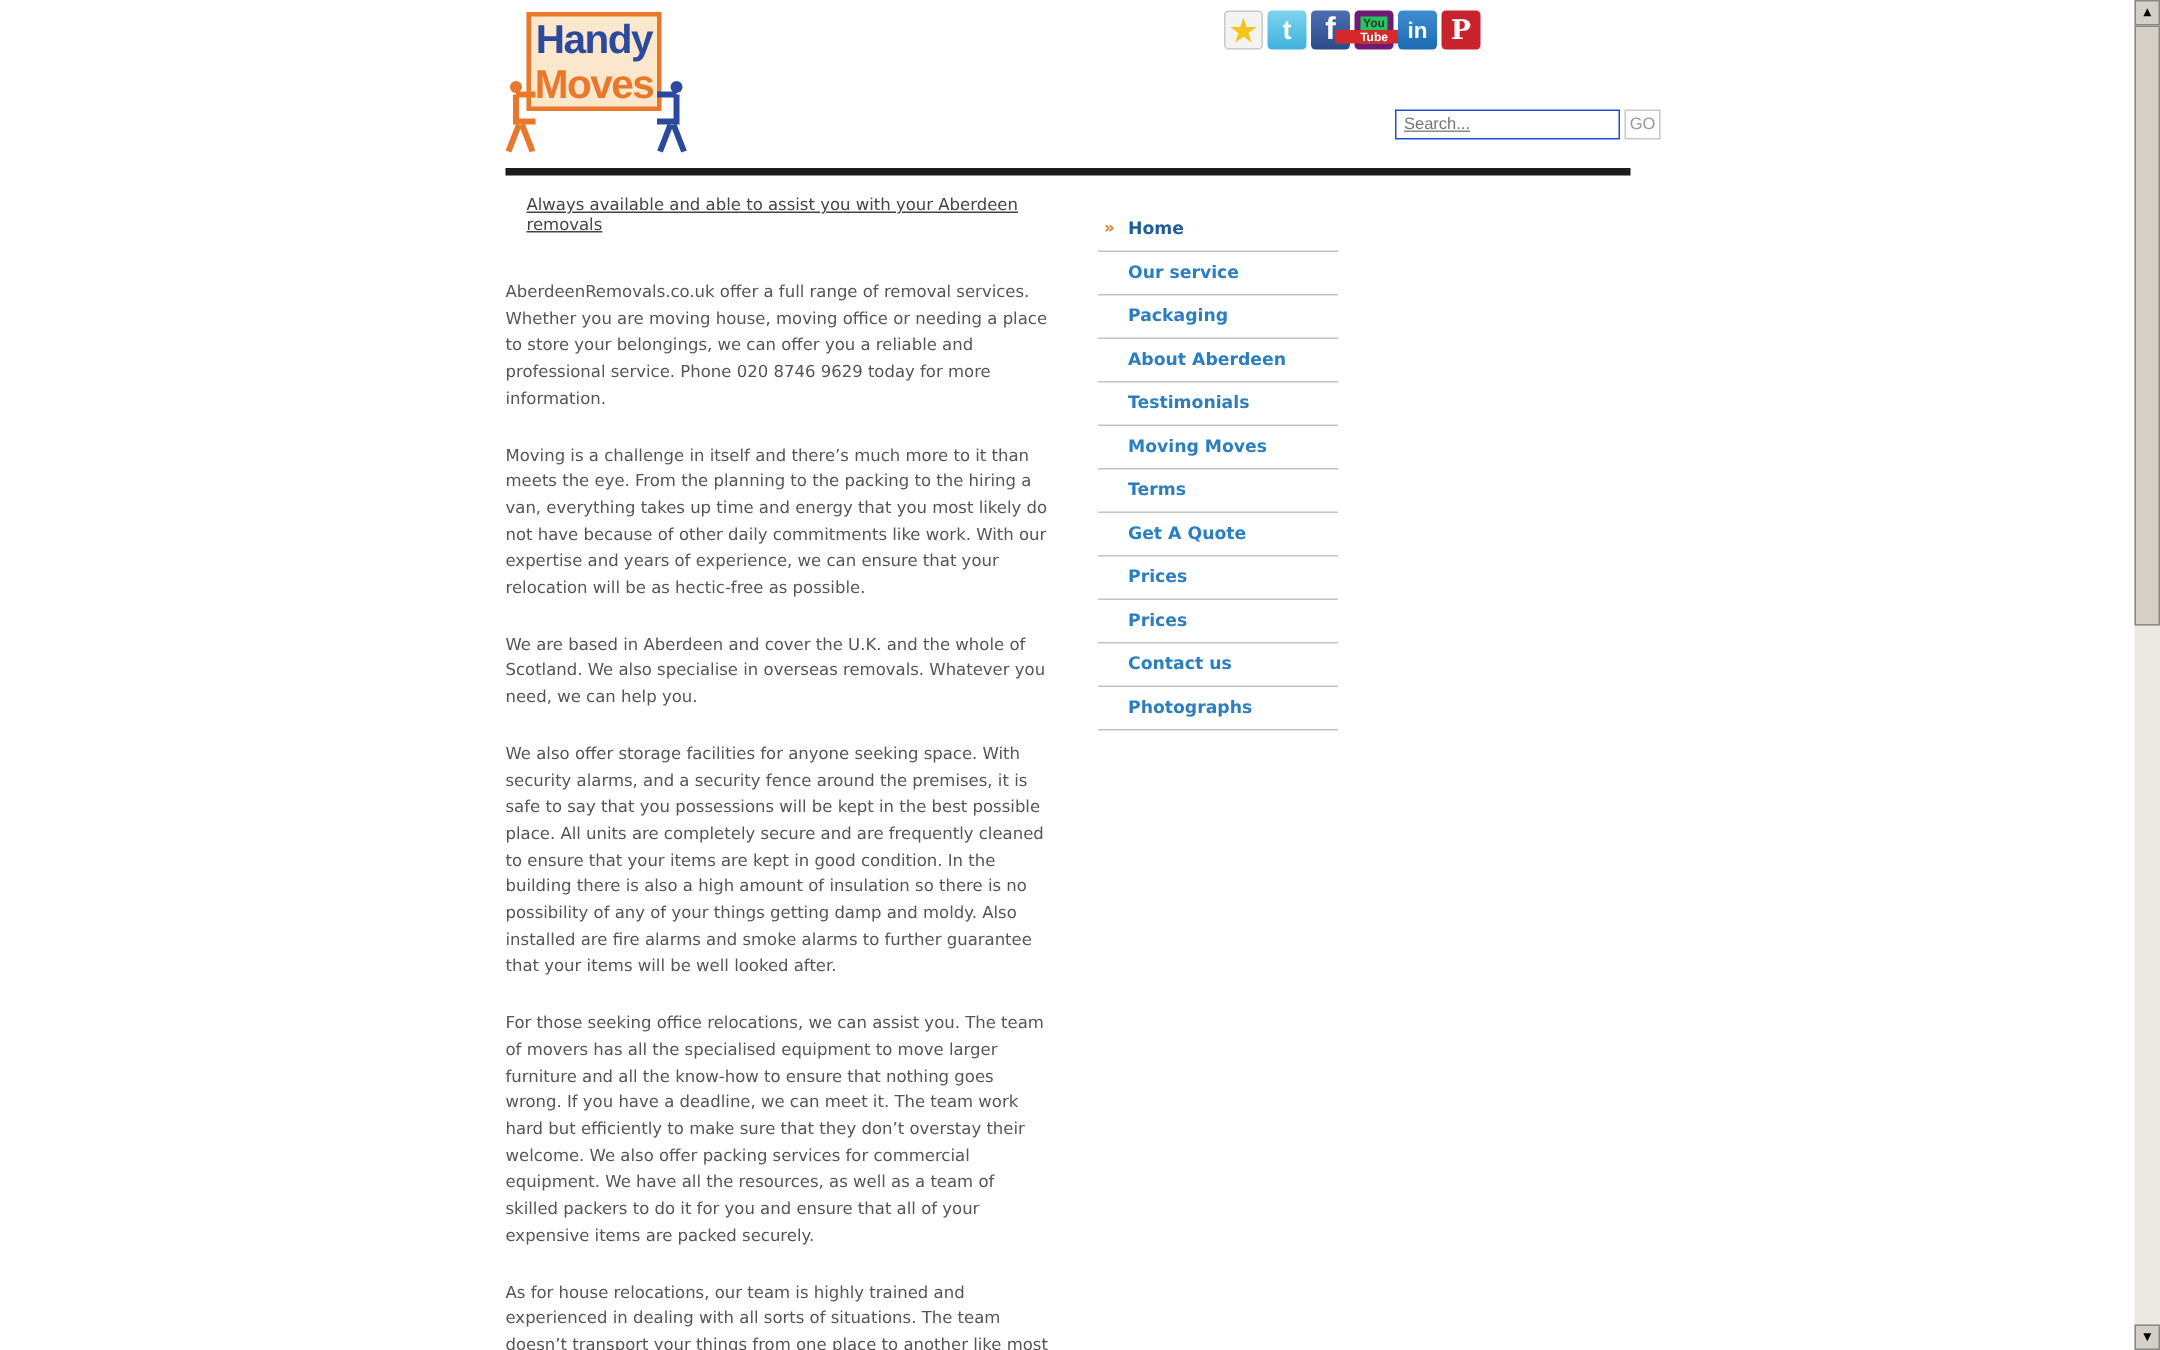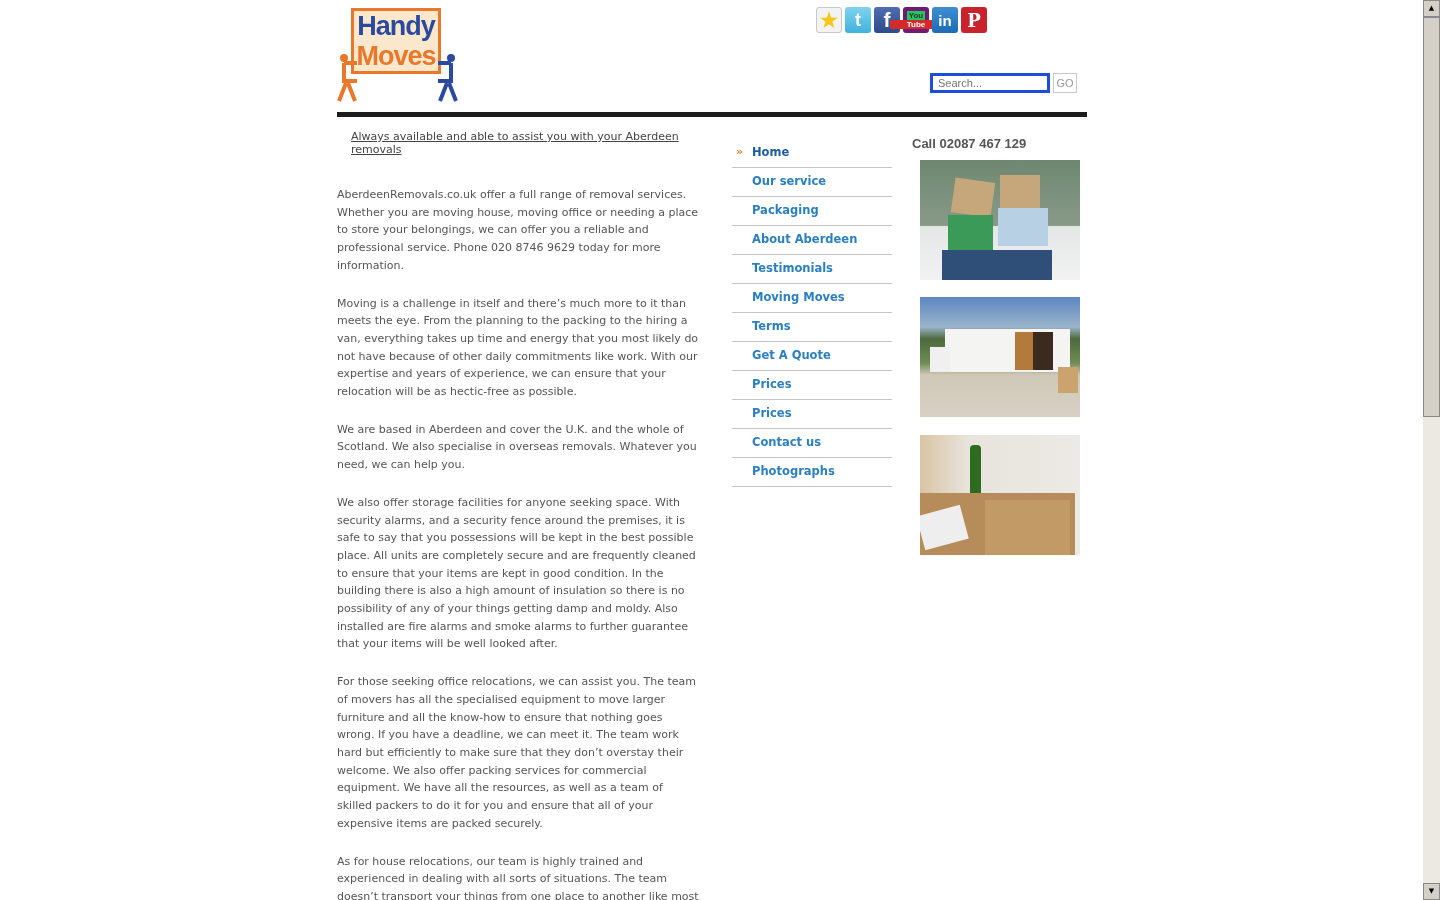--- a/index.html
+++ b/index.html
@@ -28,22 +28,22 @@
     }
     .soc.star { background: #f3f3f3; border: 1px solid #c8c8c8; color: #f5c518; font-size: 20px; }
     .soc.tw { background: linear-gradient(#7fd3ee, #3fb2dc); font-size: 18px; }
     .soc.fb { background: linear-gradient(#4f6eb0, #2d4a8a); font-size: 21px; }
     .soc.yt { background: #22c55e; border: 4px solid #701a75; flex-direction: column; font-size: 8px; line-height: 9px; color: #333; }
     .soc.yt .tube { background: #d42a2a; color: #fff; padding: 0 17px; border-radius: 2px; }
     .soc.li { background: linear-gradient(#3f8ed2, #1c6bb3); font-size: 15px; }
     .soc.pi { background: #c8232c; font-size: 18px; font-family: "DejaVu Serif", serif; }
     .search { position: absolute; left: 593px; top: 73px; display: flex; gap: 3px; }
     .search input {
-      width: 120px; height: 20px; box-sizing: border-box; border: 3px solid #1d4ed8;
-      font-family: "Liberation Sans", sans-serif; font-size: 11px; padding: 2px 5px; color: #888;
+      width: 150px; height: 20px; box-sizing: border-box; border: 1px solid #1d4ed8;
+      font-family: "Liberation Sans", sans-serif; font-size: 11px; padding: 2px 5px; color: #888; text-decoration: underline;
     }
     .search button {
       height: 20px; width: 24px; box-sizing: border-box; border: 1px solid #c8c8c8; background: #fff;
       font-family: "Liberation Sans", sans-serif; font-size: 11px; color: #999; padding: 0;
     }
     .rule { position: absolute; left: 0; top: 112px; width: 750px; height: 5px; background: #1c1c1c; }
     .main { position: absolute; left: 0; top: 117px; width: 364px; }
     .tagline { font-size: 11px; color: #444; margin: 13px 0 0 14px; height: 14px; text-decoration: underline; }
     .content p {
       font-size: 11px; line-height: 17.7px; color: #555; margin: 0 0 20px 0; width: 364px;
@@ -155,42 +155,19 @@
         <a>Prices</a>
       </div>
     <div class="item">
         <a>Contact us</a>
       </div>
     <div class="item">
         <a>Photographs</a>
       </div>
   </div>
 
-  <div class="side">
-    <div class="call">Call 02087 467 129</div>
-    <div class="photo photo1" title="Couple with smiling boxes on heads">
-      <div style="position:absolute;left:33px;top:20px;width:40px;height:35px;background:#c6a77c;transform:rotate(8deg)"></div>
-      <div style="position:absolute;left:80px;top:15px;width:40px;height:33px;background:#c6a77c"></div>
-      <div style="position:absolute;left:28px;top:55px;width:45px;height:35px;background:#3b9a58"></div>
-      <div style="position:absolute;left:78px;top:48px;width:50px;height:38px;background:#b8d0e4"></div>
-      <div style="position:absolute;left:22px;top:90px;width:110px;height:30px;background:#2f4f78"></div>
-    </div>
-    <div class="photo photo2" title="Removal truck in driveway">
-      <div style="position:absolute;left:25px;top:32px;width:125px;height:43px;background:#f4f4f2"></div>
-      <div style="position:absolute;left:95px;top:35px;width:18px;height:38px;background:#b47a3c"></div>
-      <div style="position:absolute;left:113px;top:35px;width:20px;height:38px;background:#3a2a20"></div>
-      <div style="position:absolute;left:10px;top:50px;width:20px;height:25px;background:#f0f0f0"></div>
-      <div style="position:absolute;left:138px;top:70px;width:20px;height:26px;background:#caa36e"></div>
-    </div>
-    <div class="photo photo3" title="Champagne and moving boxes">
-      <div style="position:absolute;left:50px;top:10px;width:11px;height:48px;background:#2e6b1e;border-radius:4px 4px 0 0"></div>
-      <div style="position:absolute;left:0;top:58px;width:155px;height:62px;background:#b68d5a"></div>
-      <div style="position:absolute;left:65px;top:65px;width:85px;height:55px;background:#c29a66"></div>
-      <div style="position:absolute;left:0;top:75px;width:45px;height:35px;background:#eeeeee;transform:rotate(-15deg)"></div>
-    </div>
-  </div>
 </div>
 
 <div class="scrollbar">
   <div class="btn" style="top:0">▲</div>
   <div class="thumb"></div>
   <div class="btn" style="bottom:0">▼</div>
 </div>
 
 </body></html>

